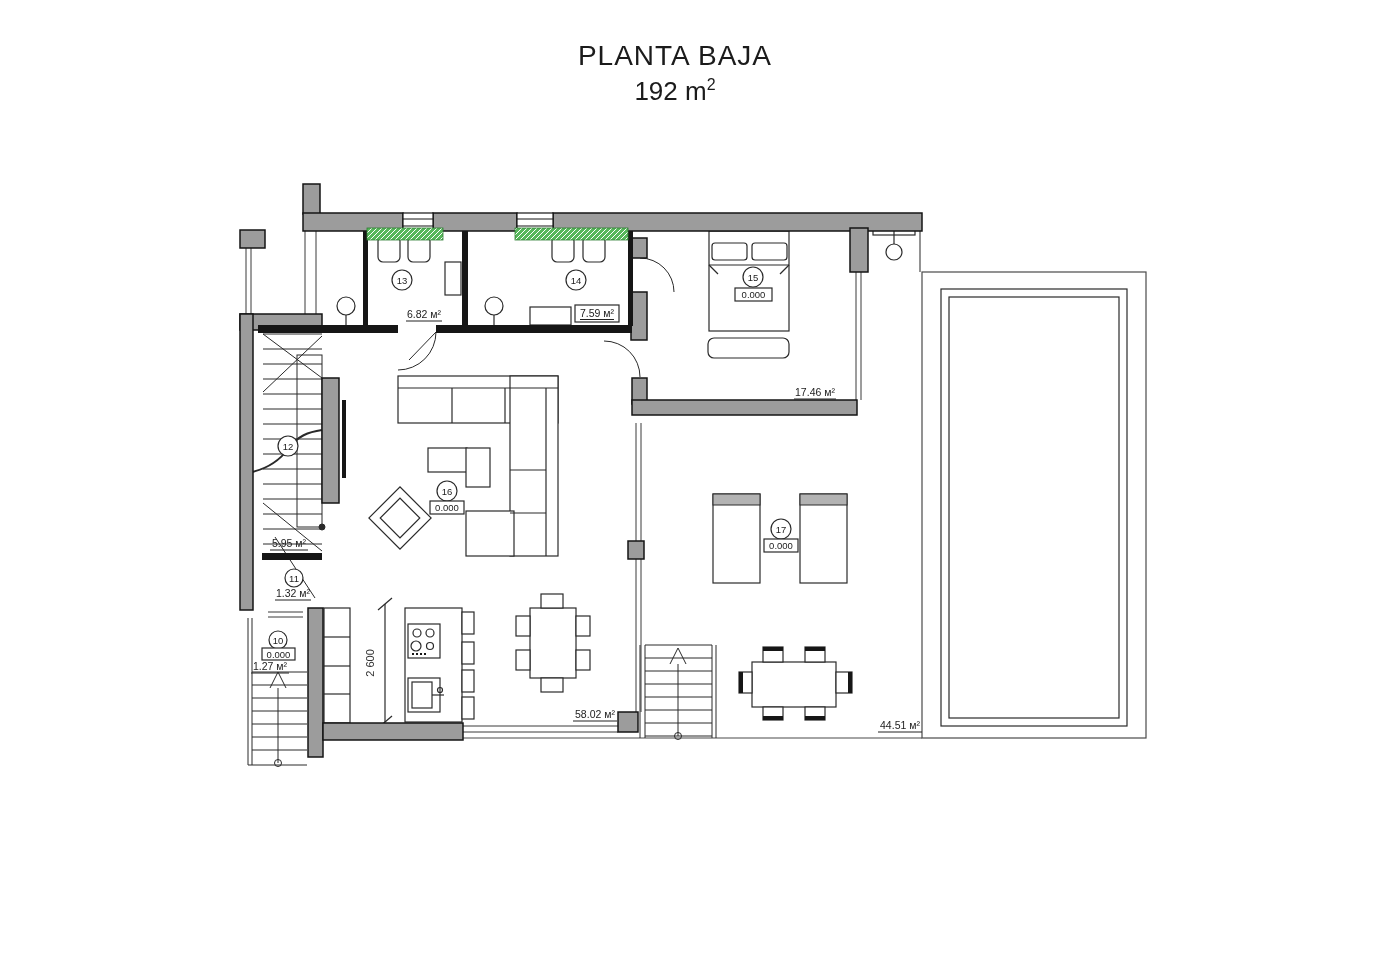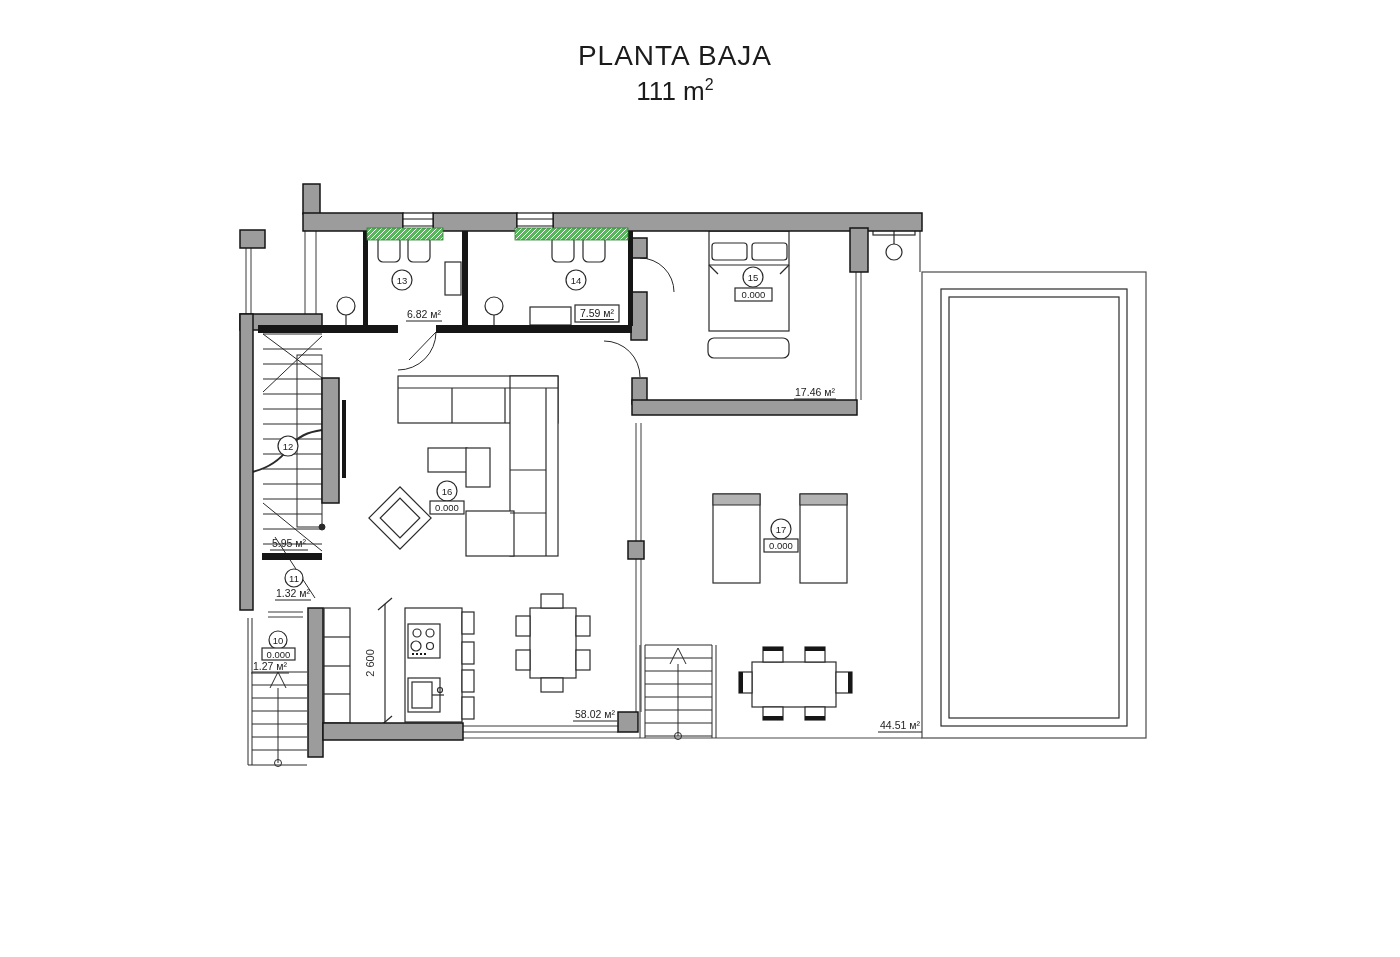--- a/index.html
+++ b/index.html
@@ -23,21 +23,21 @@
   .site{fill:none;stroke:#4a4a4a;stroke-width:1.2;}
   .ulin{stroke:#222;stroke-width:1;}
 </style>
 </head>
 <body>
 
 <div id="stage">
 
   <div id="title-block">
     <div class="t1">PLANTA BAJA</div>
-    <div class="t2"><span>111 m</span><sup>2</sup></div>
+    <div class="t2"><span>192 m</span><sup>2</sup></div>
   </div>
 
   <svg width="1400" height="957" viewBox="0 0 1400 957">
     <defs>
       <pattern id="greenhatch" width="5" height="5" patternUnits="userSpaceOnUse">
         <rect width="5" height="5" fill="#57b75b"></rect>
         <path d="M0,5 L5,0 M-1,1 L1,-1 M4,6 L6,4" stroke="#ffffff" stroke-width="1"></path>
       </pattern>
     </defs>
 

